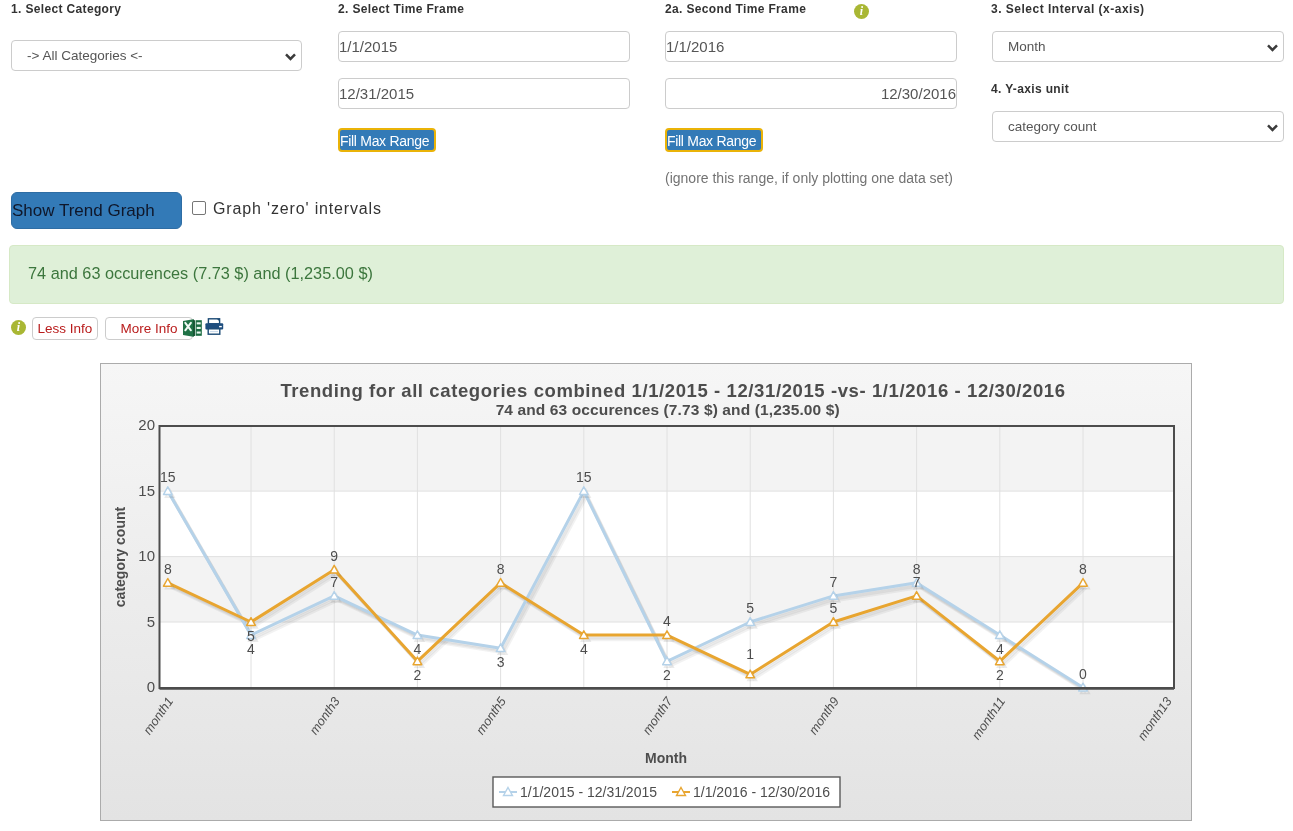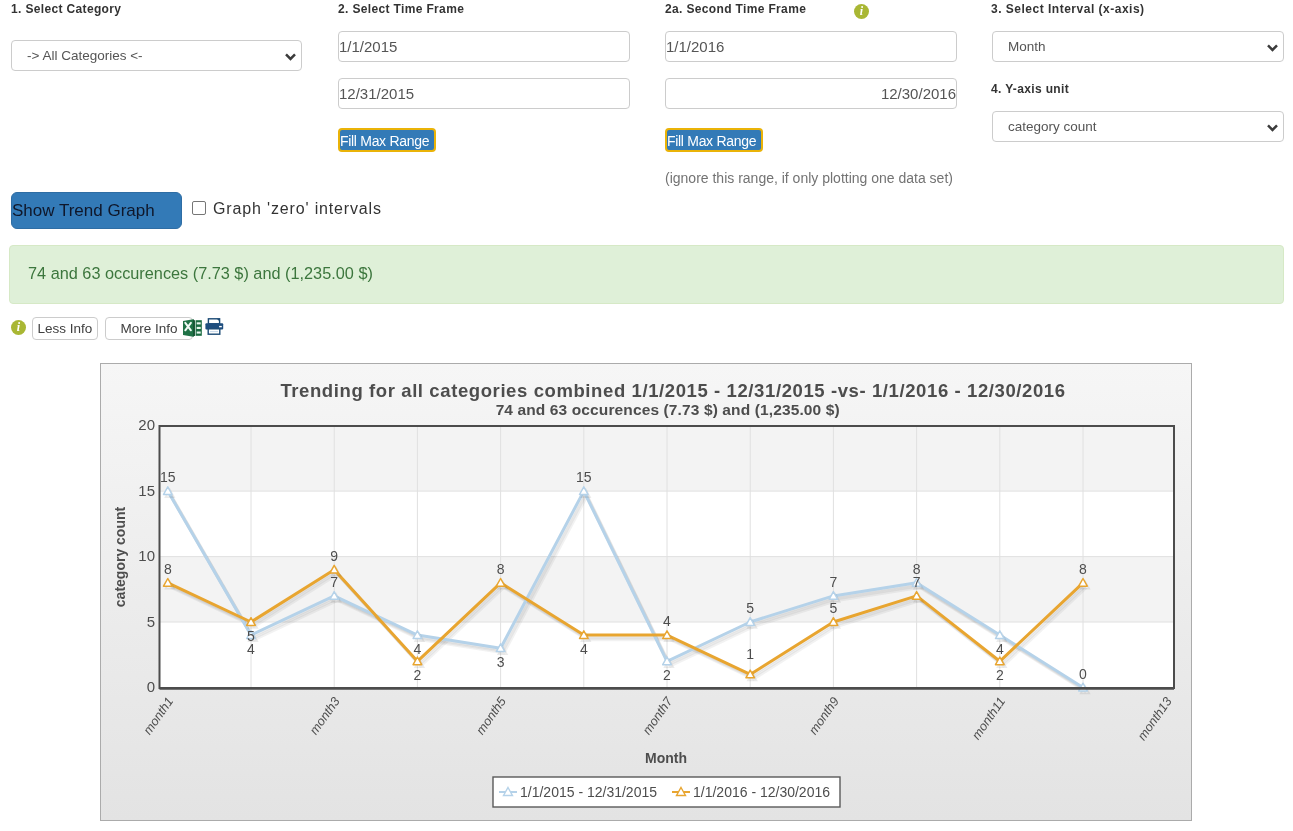--- a/index.html
+++ b/index.html
@@ -9,21 +9,21 @@
 .hd { font-weight:bold; font-size:12px; color:#333; line-height:1; letter-spacing:0.35px; }
 .inp { position:absolute; width:292px; height:31px; border:1px solid #ccc; border-radius:4px; background:#fff;
   font-family:"Liberation Sans", sans-serif; font-size:15px; color:#555; line-height:29px; }
 .sel { position:absolute; width:292px; height:31px; border:1px solid #ccc; border-radius:4px; background:#fff;
   font-size:13.5px; color:#555; line-height:29px; padding-left:15px; }
 .sel svg { position:absolute; right:4px; top:9px; }
 .btn-sm { position:absolute; background:#337ab7; border:2px solid #eab308; border-radius:4px; color:#fff;
   font-size:14px; letter-spacing:-0.3px; text-align:left; line-height:22px; width:98px; height:24px; }
 .btn-lg { position:absolute; background:#337ab7; border:1px solid #2e6da4; border-radius:6px; color:#0f172a;
   font-size:17px; text-align:left; line-height:35px; width:171px; height:37px; }
-.ibtn { position:absolute; background:#fff; border:1px solid #ccc; border-radius:4px; color:#404040;
+.ibtn { position:absolute; background:#fff; border:1px solid #ccc; border-radius:4px; color:#b91c1c;
   font-size:13.5px; text-align:center; height:23px; line-height:21px; }
 .icirc { position:absolute; width:15px; height:15px; border-radius:50%; background:#a9b734; color:#fff;
   text-align:center; font-family:"Liberation Serif", serif; font-style:italic; font-weight:bold; font-size:12px; line-height:15px; }
 </style>
 </head>
 <body>
 
 <div class="abs hd" style="left:11px; top:3px;">1. Select Category</div>
 <div class="abs hd" style="left:338px; top:3px;">2. Select Time Frame</div>
 <div class="abs hd" style="left:665px; top:3px;">2a. Second Time Frame</div>

